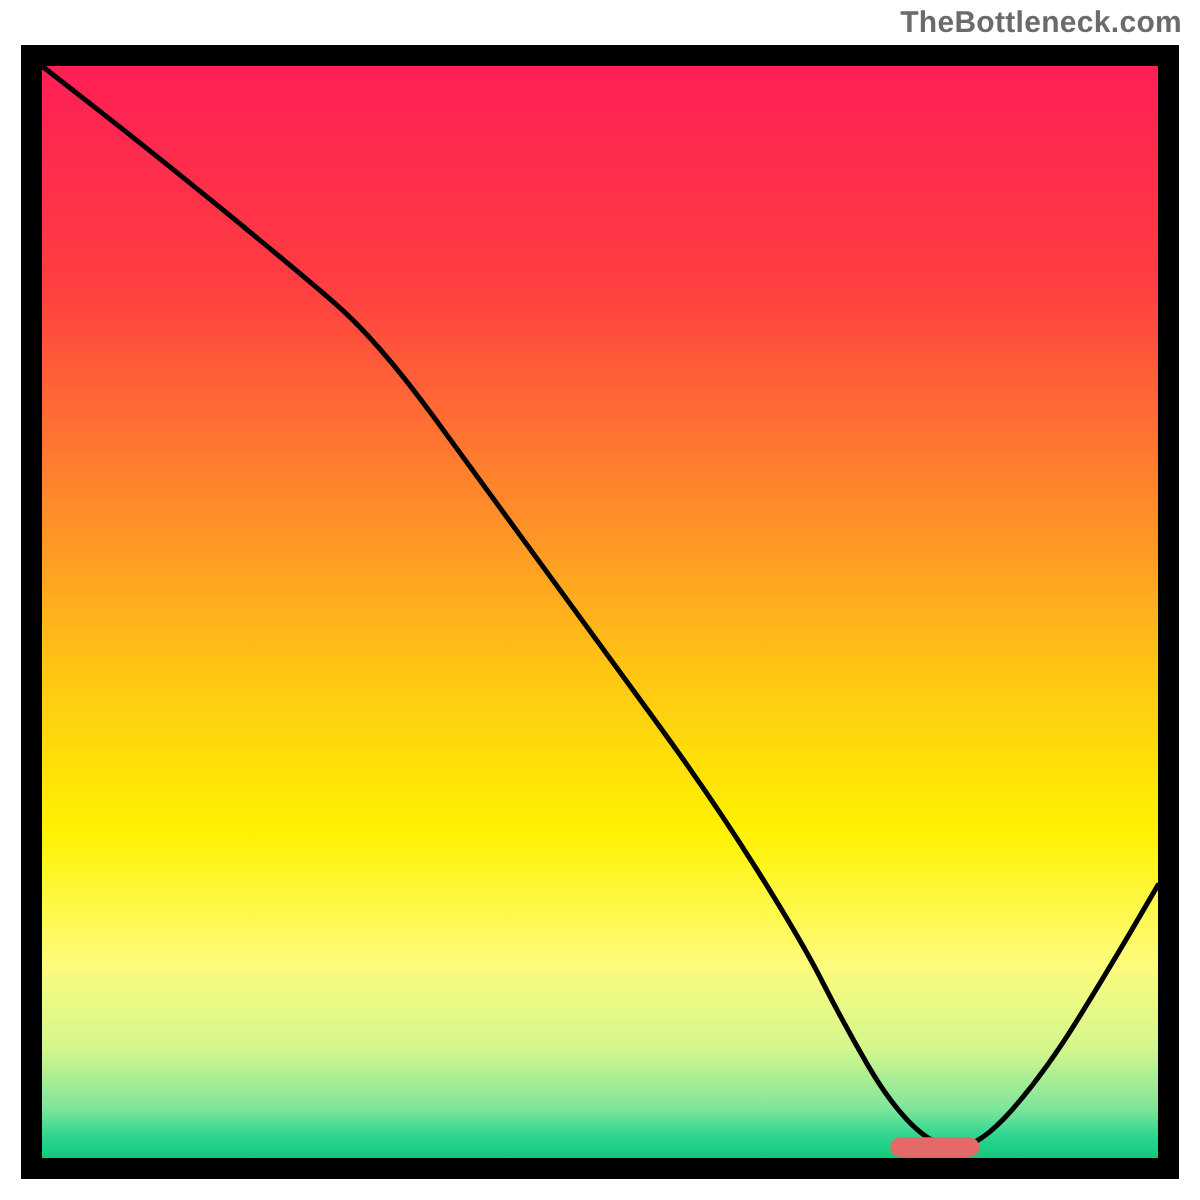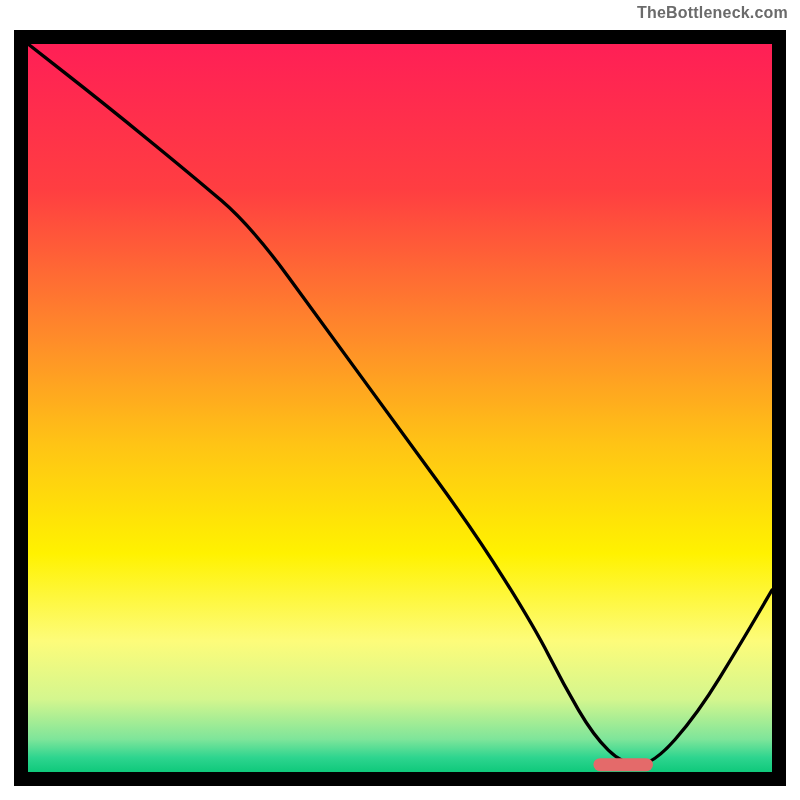--- a/index.html
+++ b/index.html
@@ -7,21 +7,21 @@
   .frame {
     position: relative;
     width: 800px;
     height: 800px;
   }
   .watermark {
     position: absolute;
     top: 4px;
     right: 12px;
     font-family: Arial, Helvetica, sans-serif;
-    font-size: 16px;
+    font-size: 20px;
     font-weight: bold;
     color: #6b6b6b;
     letter-spacing: 0.2px;
   }
   .plot-outer {
     position: absolute;
     left: 14px;
     top: 30px;
     width: 772px;
     height: 756px;

